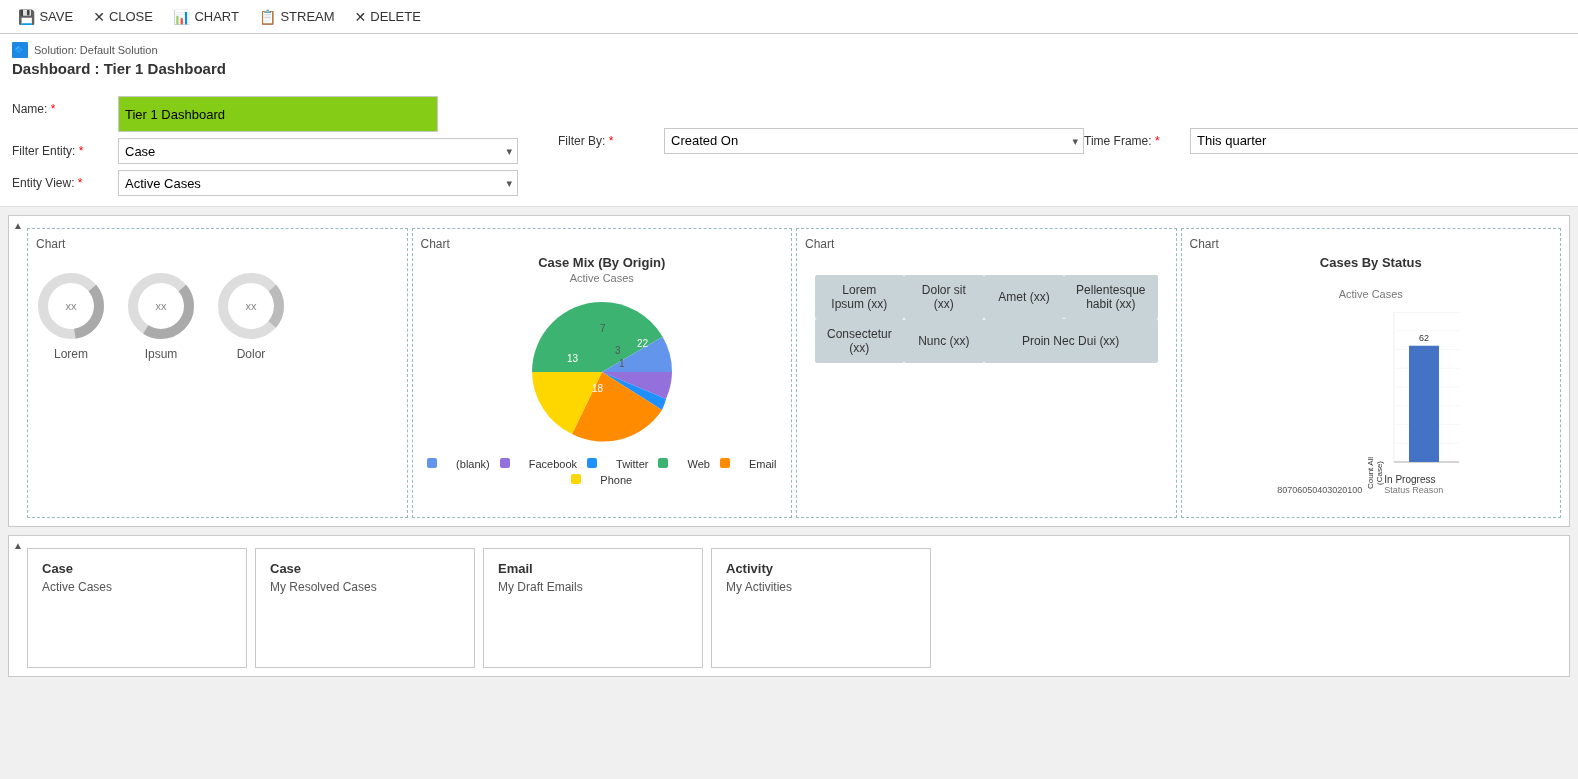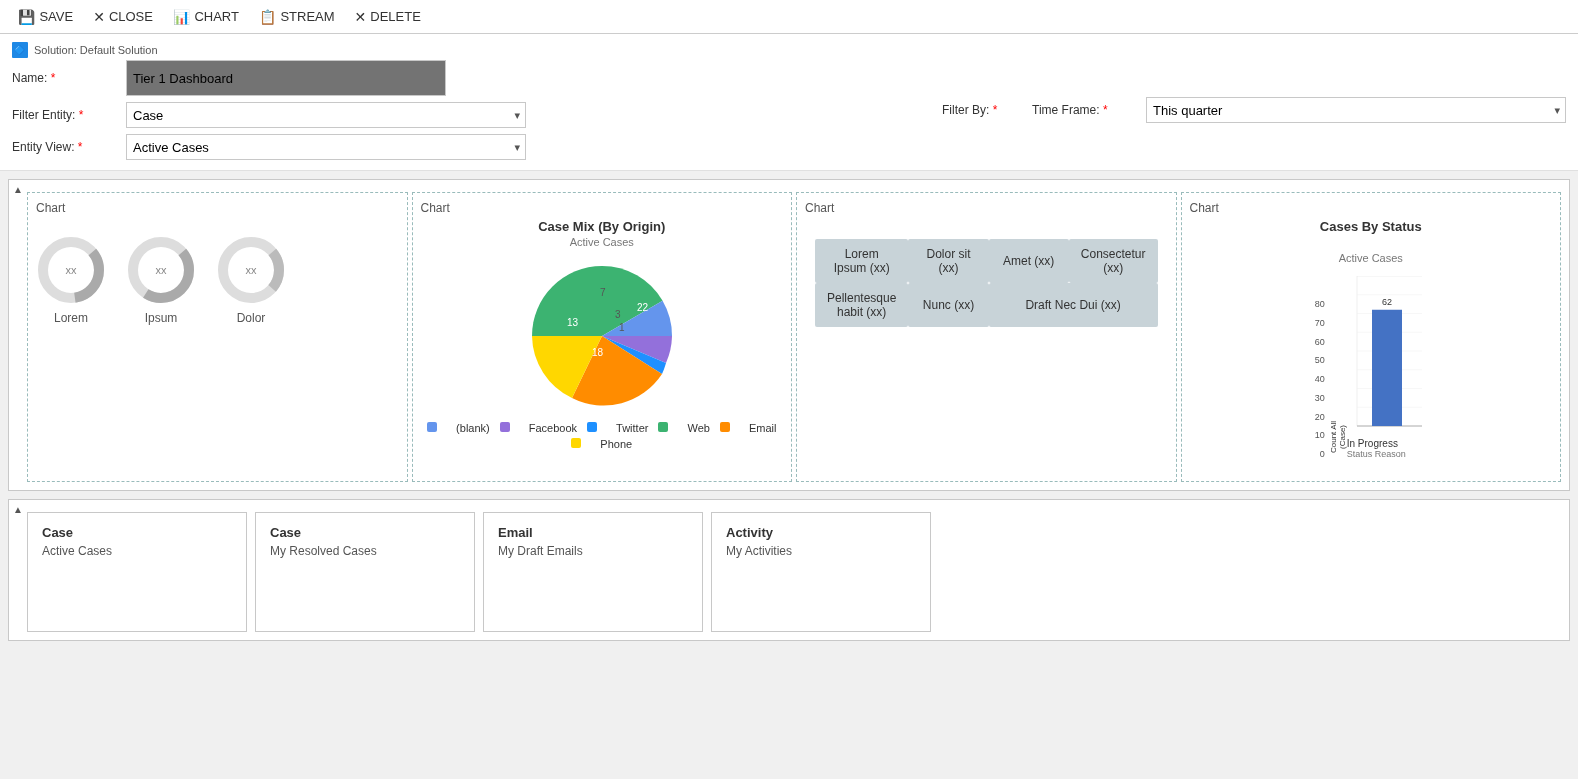--- a/index.html
+++ b/index.html
@@ -29,27 +29,27 @@
     }
     .solution-icon {
       width: 16px; height: 16px; background: #1e88e5;
       display: inline-flex; align-items: center; justify-content: center;
       color: #fff; font-size: 9px; border-radius: 1px;
     }
     .dashboard-title { font-size: 15px; font-weight: 600; margin-bottom: 8px; }
 
     
     .form-row {
-      display: flex; align-items: center; gap: 24px; margin-bottom: 6px;
+      display: flex; align-items: center; gap: 16px; margin-bottom: 6px;
     }
     .form-label { font-size: 12px; min-width: 90px; color: #333; }
     .form-label .required { color: red; }
     .form-input {
-      border: 1px solid #c8c8c8; background: #737373;
-      padding: 17px 6px; font-size: 13px; height: 26px;
+      border: 1px solid #c8c8c8; background: #84cc16;
+      padding: 17px 6px; font-size: 13px; height: 26px; margin-top: 11px;
     }
     .form-input-wide { width: 320px; }
     .form-select-wrap {
       position: relative; display: inline-block;
     }
     .form-select {
       appearance: none; -webkit-appearance: none;
       border: 1px solid #c8c8c8; background: #fff;
       padding: 3px 24px 3px 6px; font-size: 13px; height: 26px;
       cursor: pointer; width: 220px;
@@ -160,20 +160,21 @@
     <span class="toolbar-icon">✕</span>
     <span>DELETE</span>
   </button>
 </div>
 
 <div class="header-area">
   <div class="solution-line">
     <span class="solution-icon">🔷</span>
     <span>Solution: Default Solution</span>
   </div>
+  <div class="dashboard-title">Dashboard : Tier 1 Dashboard</div>
 
   <div class="header-form">
     <div class="form-fields-left">
       <div class="form-row">
         <span class="form-label">
           <span>Name:</span>
           <span class="required"> *</span>
         </span>
         <input class="form-input form-input-wide" type="text" value="Tier 1 Dashboard" style="">
       </div>
@@ -200,20 +201,25 @@
         </div>
       </div>
     </div>
 
     <div class="form-fields-right">
       <div class="form-row">
         <span class="form-label">
           <span>Filter By:</span>
           <span class="required"> *</span>
         </span>
+        <div class="form-select-wrap">
+          <select class="form-select" style="width:420px">
+            <option>Created On</option>
+          </select>
+        </div>
       </div>
       <div class="form-row">
         <span class="form-label">
           <span>Time Frame:</span>
           <span class="required"> *</span>
         </span>
         <div class="form-select-wrap">
           <select class="form-select" style="width:420px">
             <option>This quarter</option>
           </select>
@@ -321,35 +327,35 @@
           </div>
         </div>
       </div>
 
       <div class="chart-panel">
         <div class="chart-panel-title">Chart</div>
         <div class="tags-grid">
           <button class="tag-btn">Lorem Ipsum (xx)</button>
           <button class="tag-btn">Dolor sit (xx)</button>
           <button class="tag-btn">Amet (xx)</button>
+          <button class="tag-btn">Pellentesque habit  (xx)</button>
           <button class="tag-btn">Consectetur (xx)</button>
-          <button class="tag-btn">Pellentesque habit  (xx)</button>
           <button class="tag-btn">Nunc (xx)</button>
-          <button class="tag-btn" style="grid-column: span 2;">Draft Nec Dui (xx)</button>
+          <button class="tag-btn" style="grid-column: span 2;">Proin Nec Dui (xx)</button>
         </div>
       </div>
 
       <div class="chart-panel">
         <div class="chart-panel-title">Chart</div>
         <div class="chart-content">
           <div class="bar-chart-title">Cases By Status</div>
           <div class="bar-chart-subtitle">Active Cases</div>
           <div style="display:flex; align-items:flex-end; margin-top:8px;">
 
-            <div style="display:flex; flex-direction:column; justify-content:space-between; height:160px; margin-right:4px; align-items:flex-end;">
+            <div style="display:flex; flex-direction:row; justify-content:space-between; height:160px; margin-right:4px; align-items:flex-end;">
               <span style="font-size:9px;color:#555">80</span>
               <span style="font-size:9px;color:#555">70</span>
               <span style="font-size:9px;color:#555">60</span>
               <span style="font-size:9px;color:#555">50</span>
               <span style="font-size:9px;color:#555">40</span>
               <span style="font-size:9px;color:#555">30</span>
               <span style="font-size:9px;color:#555">20</span>
               <span style="font-size:9px;color:#555">10</span>
               <span style="font-size:9px;color:#555">0</span>
             </div>

